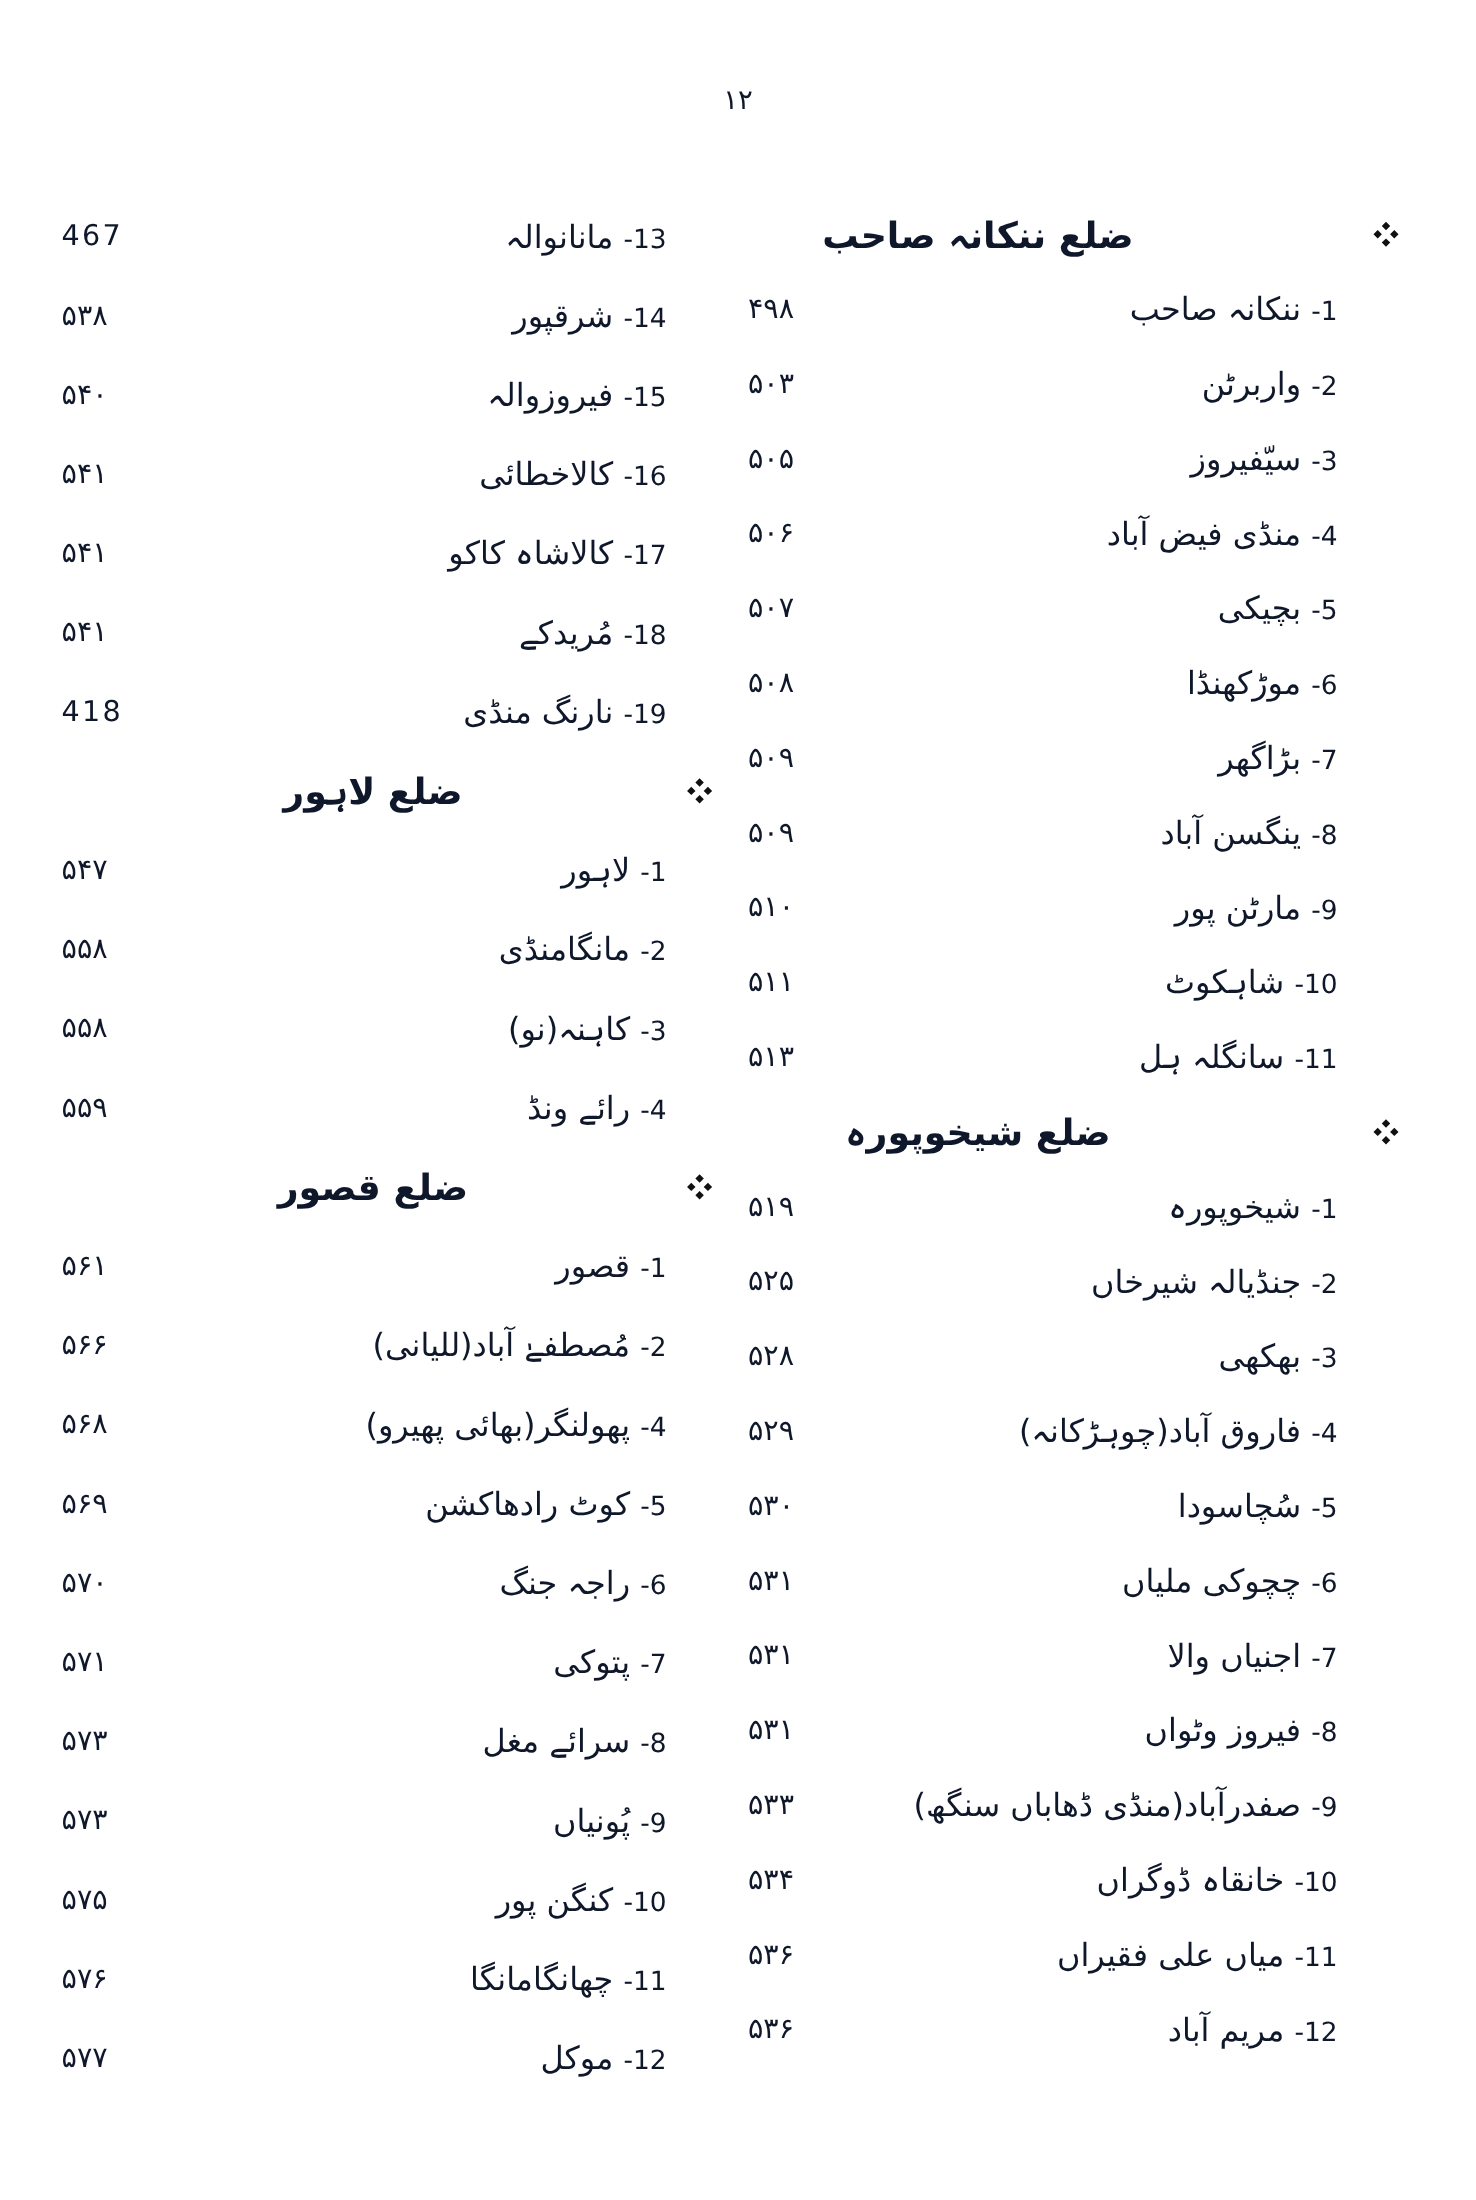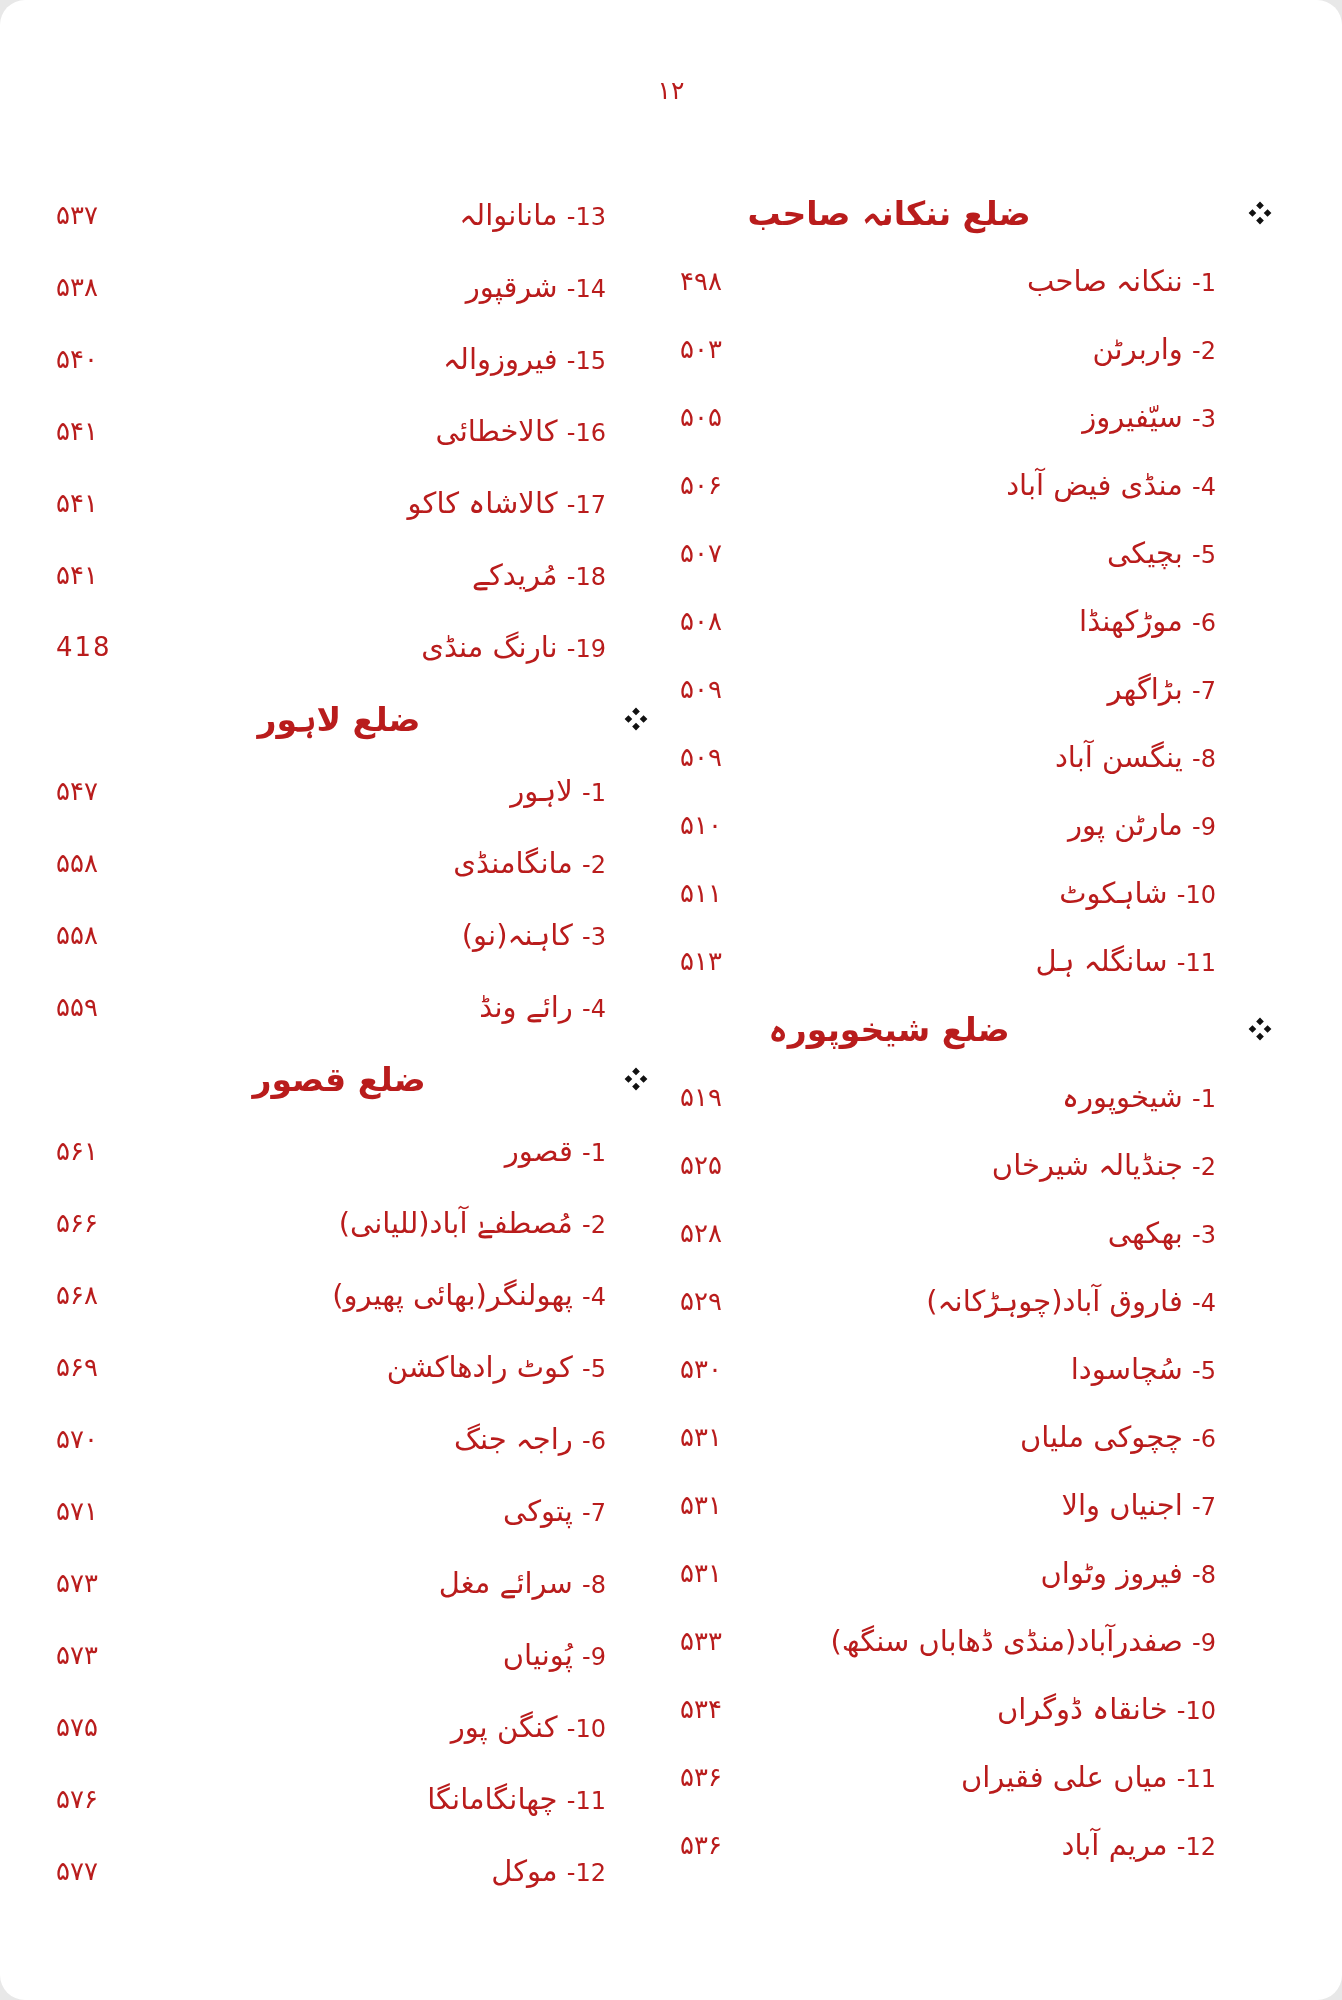--- a/index.html
+++ b/index.html
@@ -1,24 +1,23 @@
 <!DOCTYPE html>
 <html lang="ur"><head>
 <meta charset="utf-8">
 <style>
   html,body{margin:0;padding:0;background:#e8e8e8;}
   .page{
     position:relative;
     width:1342px;height:2000px;
     background:#ffffff;
-    color:#b91c1c;
+    color:#0f172a;
     font-family:"DejaVu Sans",sans-serif;
     overflow:hidden;
     margin:0 auto;
-    border-radius:25px;
   }
   .page-header{
     position:absolute;top:76px;left:0;width:100%;
     text-align:center;font-size:25px;
   }
   .toc-column{position:absolute;top:179px;width:600px;}
   .col-left{left:48px;}
   .col-right{left:672px;}
   .row{display:flex;align-items:center;position:relative;}
   .col-left .row{height:72px;padding-right:42px;}
@@ -50,21 +49,21 @@
   .marker svg{display:block;width:100%;height:100%;fill:#111;}
 </style>
 </head>
 <body>
 
 <div class="page">
   <div class="page-header">۱۲</div>
 
   <div class="toc-column col-left">
       <div class="row entry-row">
-        <span class="pageno">۵۳۷</span>
+        <span class="pageno">467</span>
         <span class="entry-text"><span class="serial">13-</span> <span class="ename">مانانوالہ</span></span>
       </div>
       <div class="row entry-row">
         <span class="pageno">۵۳۸</span>
         <span class="entry-text"><span class="serial">14-</span> <span class="ename">شرقپور</span></span>
       </div>
       <div class="row entry-row">
         <span class="pageno">۵۴۰</span>
         <span class="entry-text"><span class="serial">15-</span> <span class="ename">فیروزوالہ</span></span>
       </div>

